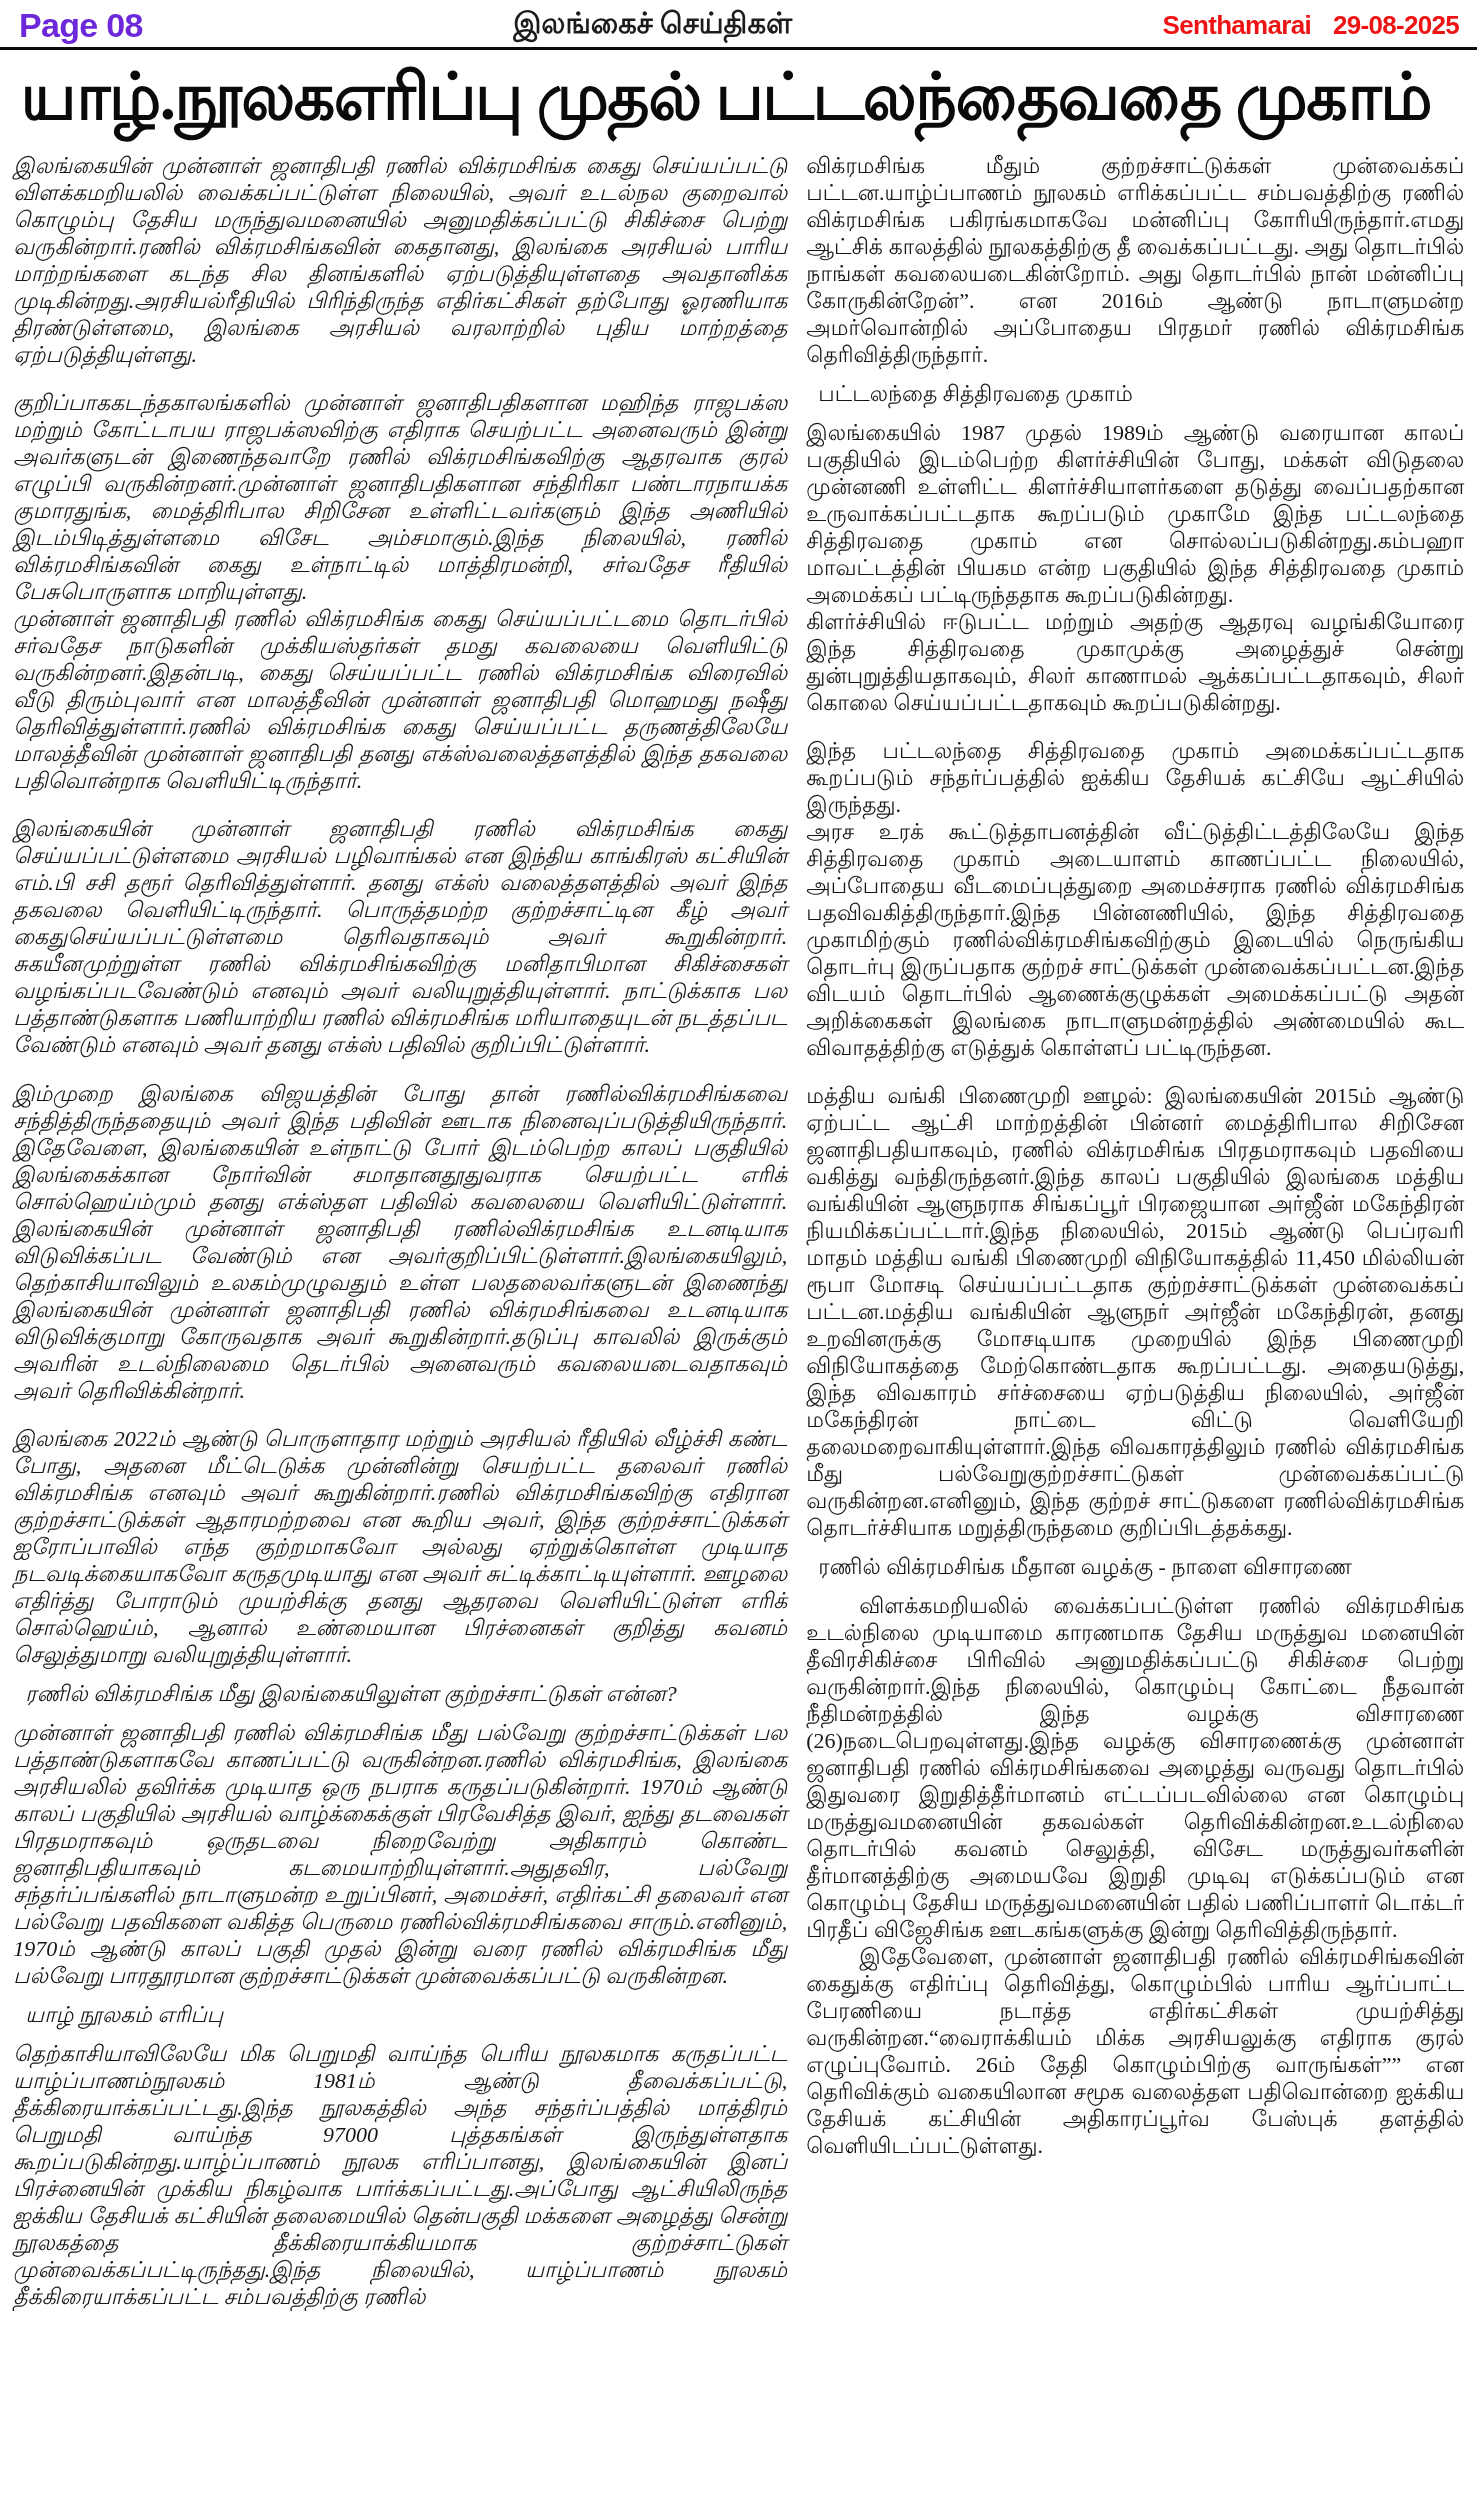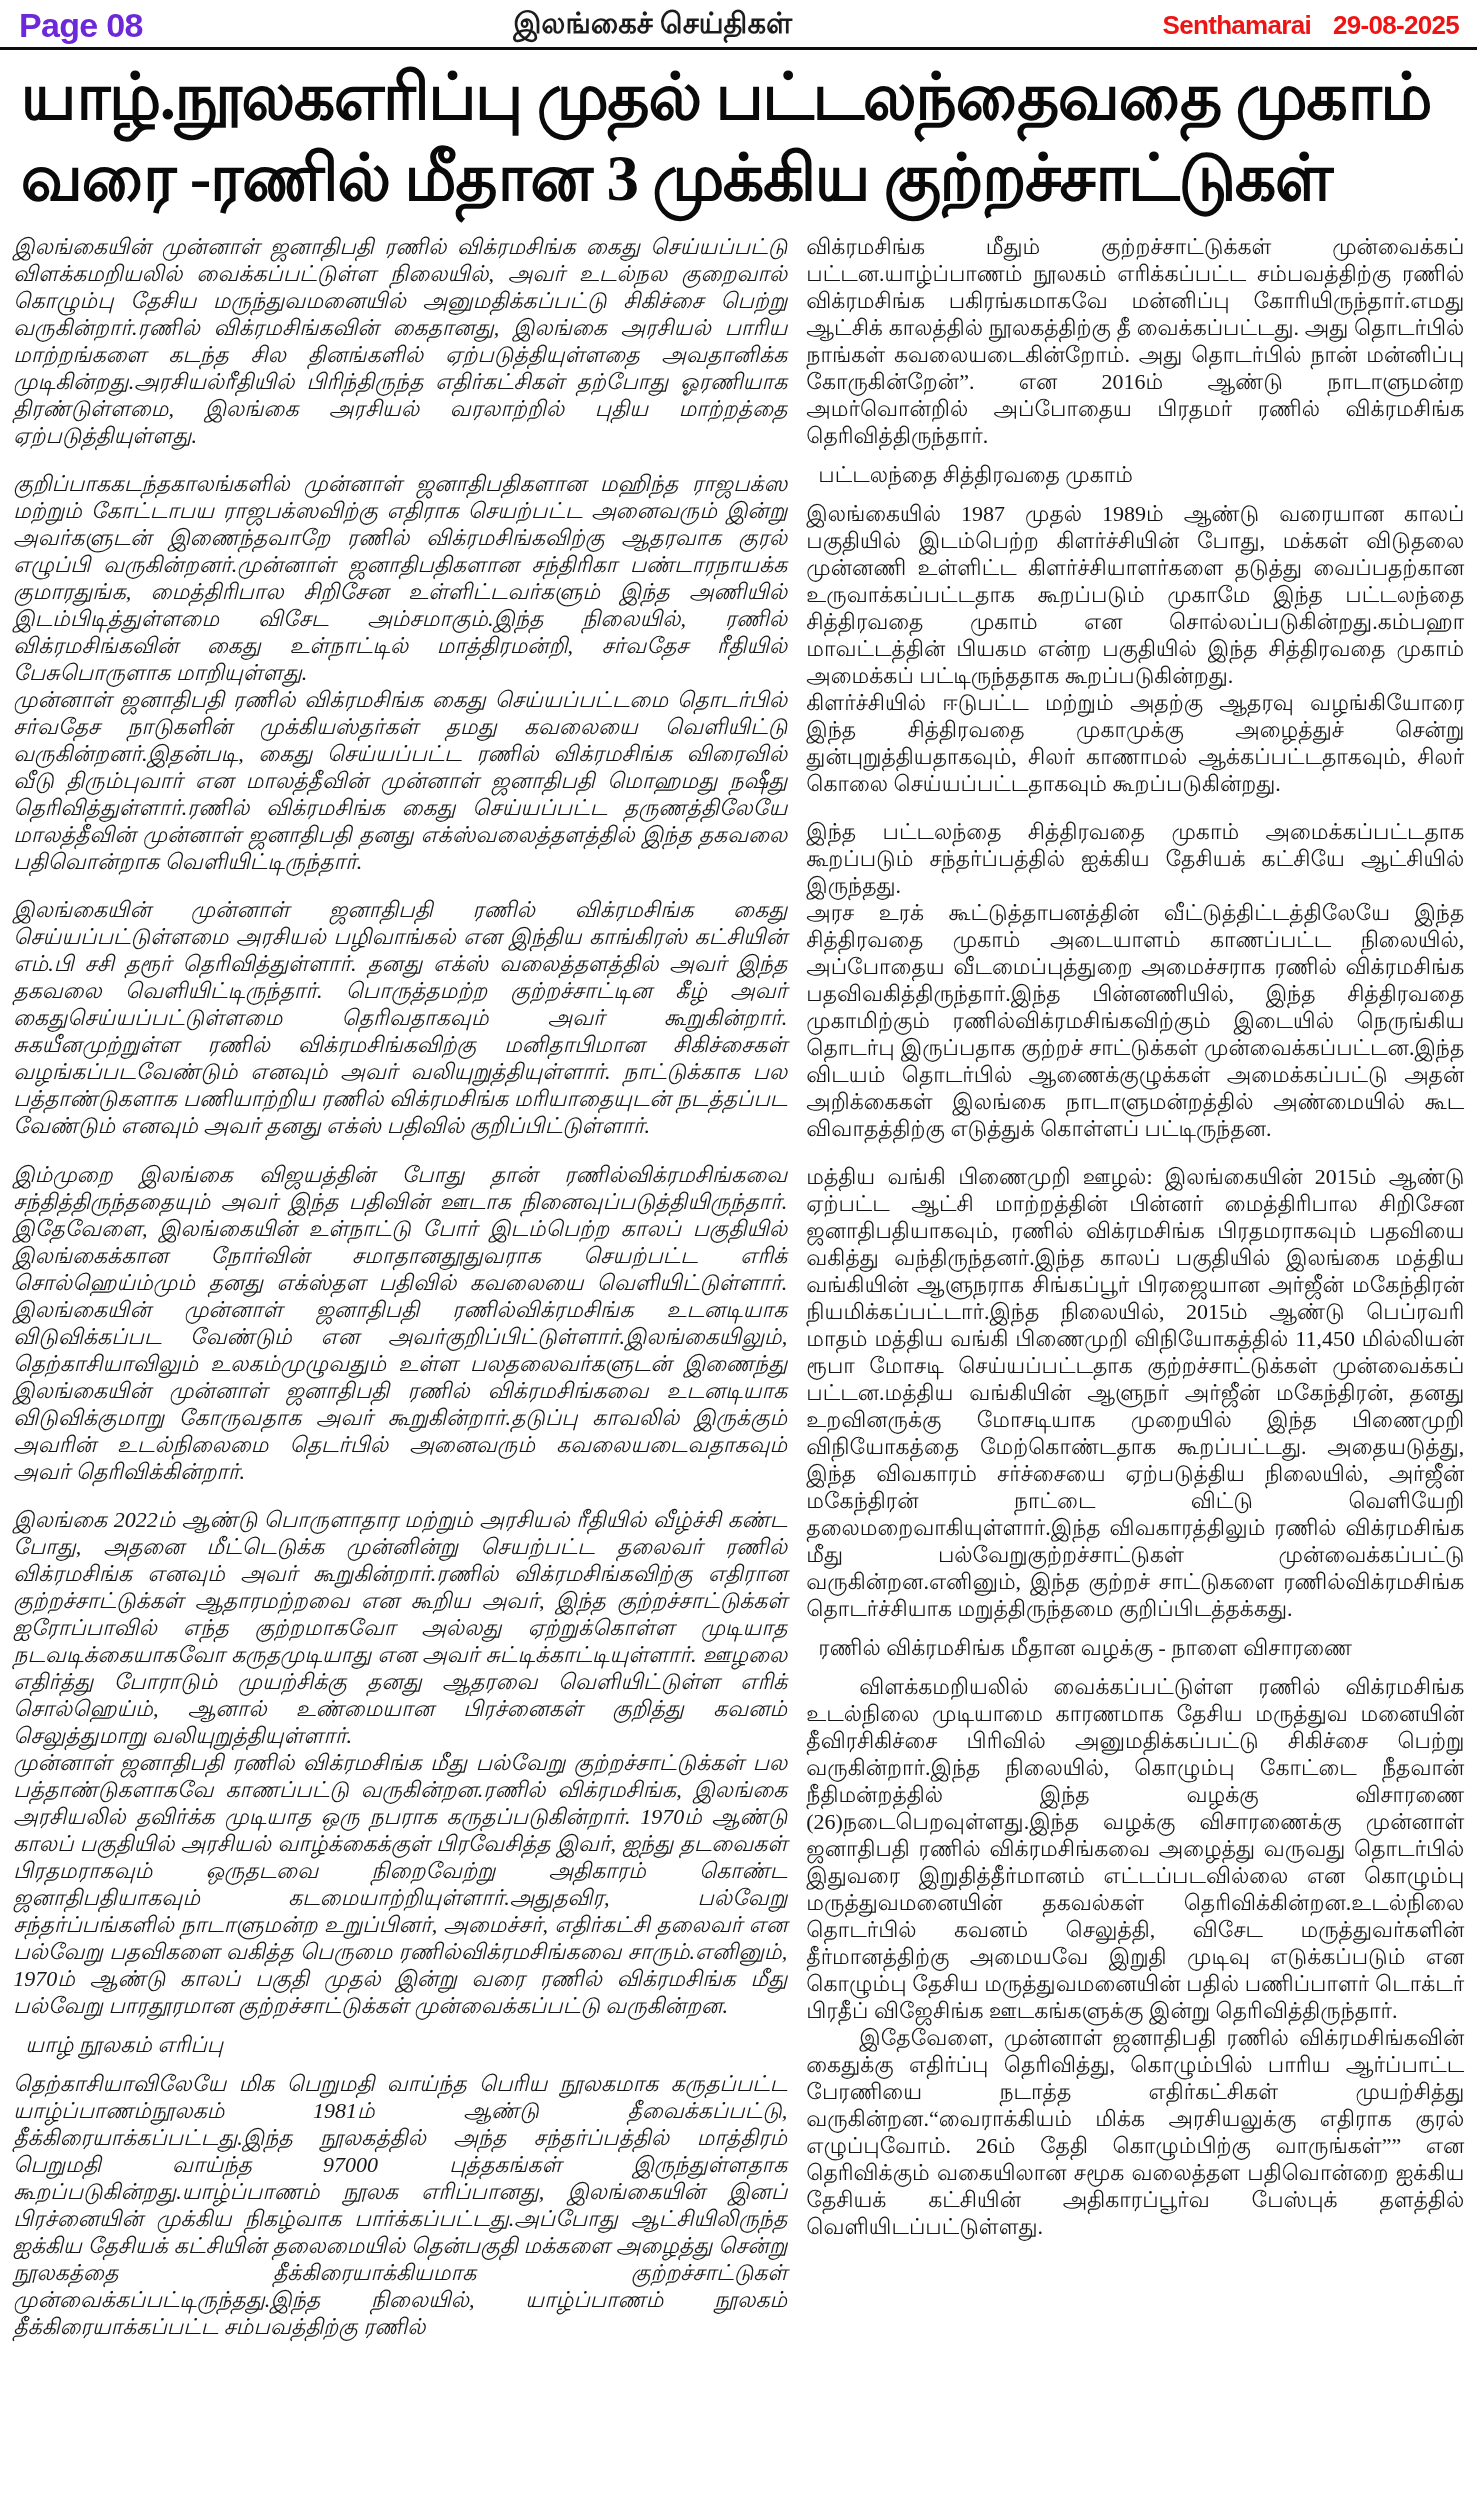--- a/index.html
+++ b/index.html
@@ -59,31 +59,31 @@
   <span class="page-label">Page 08</span>
   <span class="masthead">இலங்கைச் செய்திகள்</span>
   <span class="issue">
     <span>Senthamarai</span>
     <span>29-08-2025</span>
   </span>
 </div>
 
 <div class="headline">
   <div>யாழ்.நூலகஎரிப்பு முதல் பட்டலந்தைவதை முகாம்</div>
-  <div>வரை -ரணில் மீதான 3 முக்கிய குற்றச்சாட்டுகள்</div>
 </div>
 
 <div class="columns">
   <div class="col col-left">
       <p class="para">இலங்கையின் முன்னாள் ஜனாதிபதி ரணில் விக்ரமசிங்க கைது செய்யப்பட்டு விளக்கமறியலில் வைக்கப்பட்டுள்ள நிலையில், அவர் உடல்நல குறைவால் கொழும்பு தேசிய மருந்துவமனையில் அனுமதிக்கப்பட்டு சிகிச்சை பெற்று வருகின்றார்.ரணில் விக்ரமசிங்கவின் கைதானது, இலங்கை அரசியல் பாரிய மாற்றங்களை கடந்த சில தினங்களில் ஏற்படுத்தியுள்ளதை அவதானிக்க முடிகின்றது.அரசியல்ரீதியில் பிரிந்திருந்த எதிர்கட்சிகள் தற்போது ஓரணியாக திரண்டுள்ளமை, இலங்கை அரசியல் வரலாற்றில் புதிய மாற்றத்தை ஏற்படுத்தியுள்ளது.</p>
       <p class="para gap">குறிப்பாககடந்தகாலங்களில் முன்னாள் ஜனாதிபதிகளான மஹிந்த ராஜபக்ஸ மற்றும் கோட்டாபய ராஜபக்ஸவிற்கு எதிராக செயற்பட்ட அனைவரும் இன்று அவர்களுடன் இணைந்தவாறே ரணில் விக்ரமசிங்கவிற்கு ஆதரவாக குரல் எழுப்பி வருகின்றனர்.முன்னாள் ஜனாதிபதிகளான சந்திரிகா பண்டாரநாயக்க குமாரதுங்க, மைத்திரிபால சிறிசேன உள்ளிட்டவர்களும் இந்த அணியில் இடம்பிடித்துள்ளமை விசேட அம்சமாகும்.இந்த நிலையில், ரணில் விக்ரமசிங்கவின் கைது உள்நாட்டில் மாத்திரமன்றி, சர்வதேச ரீதியில் பேசுபொருளாக மாறியுள்ளது.</p>
       <p class="para">முன்னாள் ஜனாதிபதி ரணில் விக்ரமசிங்க கைது செய்யப்பட்டமை தொடர்பில் சர்வதேச நாடுகளின் முக்கியஸ்தர்கள் தமது கவலையை வெளியிட்டு வருகின்றனர்.இதன்படி, கைது செய்யப்பட்ட ரணில் விக்ரமசிங்க விரைவில் வீடு திரும்புவார் என மாலத்தீவின் முன்னாள் ஜனாதிபதி மொஹமது நஷீது தெரிவித்துள்ளார்.ரணில் விக்ரமசிங்க கைது செய்யப்பட்ட தருணத்திலேயே மாலத்தீவின் முன்னாள் ஜனாதிபதி தனது எக்ஸ்வலைத்தளத்தில் இந்த தகவலை பதிவொன்றாக வெளியிட்டிருந்தார்.</p>
       <p class="para gap">இலங்கையின் முன்னாள் ஜனாதிபதி ரணில் விக்ரமசிங்க கைது செய்யப்பட்டுள்ளமை அரசியல் பழிவாங்கல் என இந்திய காங்கிரஸ் கட்சியின் எம்.பி சசி தரூர் தெரிவித்துள்ளார். தனது எக்ஸ் வலைத்தளத்தில் அவர் இந்த தகவலை வெளியிட்டிருந்தார். பொருத்தமற்ற குற்றச்சாட்டின கீழ் அவர் கைதுசெய்யப்பட்டுள்ளமை தெரிவதாகவும் அவர் கூறுகின்றார். சுகயீனமுற்றுள்ள ரணில் விக்ரமசிங்கவிற்கு மனிதாபிமான சிகிச்சைகள் வழங்கப்படவேண்டும் எனவும் அவர் வலியுறுத்தியுள்ளார். நாட்டுக்காக பல பத்தாண்டுகளாக பணியாற்றிய ரணில் விக்ரமசிங்க மரியாதையுடன் நடத்தப்பட வேண்டும் எனவும் அவர் தனது எக்ஸ் பதிவில் குறிப்பிட்டுள்ளார்.</p>
       <p class="para gap">இம்முறை இலங்கை விஜயத்தின் போது தான் ரணில்விக்ரமசிங்கவை சந்தித்திருந்ததையும் அவர் இந்த பதிவின் ஊடாக நினைவுப்படுத்தியிருந்தார். இதேவேளை, இலங்கையின் உள்நாட்டு போர் இடம்பெற்ற காலப் பகுதியில் இலங்கைக்கான நோர்வின் சமாதானதூதுவராக செயற்பட்ட எரிக் சொல்ஹெய்ம்மும் தனது எக்ஸ்தள பதிவில் கவலையை வெளியிட்டுள்ளார். இலங்கையின் முன்னாள் ஜனாதிபதி ரணில்விக்ரமசிங்க உடனடியாக விடுவிக்கப்பட வேண்டும் என அவர்குறிப்பிட்டுள்ளார்.இலங்கையிலும், தெற்காசியாவிலும் உலகம்முழுவதும் உள்ள பலதலைவர்களுடன் இணைந்து இலங்கையின் முன்னாள் ஜனாதிபதி ரணில் விக்ரமசிங்கவை உடனடியாக விடுவிக்குமாறு கோருவதாக அவர் கூறுகின்றார்.தடுப்பு காவலில் இருக்கும் அவரின் உடல்நிலைமை தெடர்பில் அனைவரும் கவலையடைவதாகவும் அவர் தெரிவிக்கின்றார்.</p>
       <p class="para gap">இலங்கை 2022ம் ஆண்டு பொருளாதார மற்றும் அரசியல் ரீதியில் வீழ்ச்சி கண்ட போது, அதனை மீட்டெடுக்க முன்னின்று செயற்பட்ட தலைவர் ரணில் விக்ரமசிங்க எனவும் அவர் கூறுகின்றார்.ரணில் விக்ரமசிங்கவிற்கு எதிரான குற்றச்சாட்டுக்கள் ஆதாரமற்றவை என கூறிய அவர், இந்த குற்றச்சாட்டுக்கள் ஐரோப்பாவில் எந்த குற்றமாகவோ அல்லது ஏற்றுக்கொள்ள முடியாத நடவடிக்கையாகவோ கருதமுடியாது என அவர் சுட்டிக்காட்டியுள்ளார். ஊழலை எதிர்த்து போராடும் முயற்சிக்கு தனது ஆதரவை வெளியிட்டுள்ள எரிக் சொல்ஹெய்ம், ஆனால் உண்மையான பிரச்னைகள் குறித்து கவனம் செலுத்துமாறு வலியுறுத்தியுள்ளார்.</p>
+      <p class="sec-heading gap">ரணில் விக்ரமசிங்க மீது இலங்கையிலுள்ள குற்றச்சாட்டுகள் என்ன?</p>
       <p class="para">முன்னாள் ஜனாதிபதி ரணில் விக்ரமசிங்க மீது பல்வேறு குற்றச்சாட்டுக்கள் பல பத்தாண்டுகளாகவே காணப்பட்டு வருகின்றன.ரணில் விக்ரமசிங்க, இலங்கை அரசியலில் தவிர்க்க முடியாத ஒரு நபராக கருதப்படுகின்றார். 1970ம் ஆண்டு காலப் பகுதியில் அரசியல் வாழ்க்கைக்குள் பிரவேசித்த இவர், ஐந்து தடவைகள் பிரதமராகவும் ஒருதடவை நிறைவேற்று அதிகாரம் கொண்ட ஜனாதிபதியாகவும் கடமையாற்றியுள்ளார்.அதுதவிர, பல்வேறு சந்தர்ப்பங்களில் நாடாளுமன்ற உறுப்பினர், அமைச்சர், எதிர்கட்சி தலைவர் என பல்வேறு பதவிகளை வகித்த பெருமை ரணில்விக்ரமசிங்கவை சாரும்.எனினும், 1970ம் ஆண்டு காலப் பகுதி முதல் இன்று வரை ரணில் விக்ரமசிங்க மீது பல்வேறு பாரதூரமான குற்றச்சாட்டுக்கள் முன்வைக்கப்பட்டு வருகின்றன.</p>
       <p class="sec-heading gap">யாழ் நூலகம் எரிப்பு</p>
       <p class="para">தெற்காசியாவிலேயே மிக பெறுமதி வாய்ந்த பெரிய நூலகமாக கருதப்பட்ட யாழ்ப்பாணம்நூலகம் 1981ம் ஆண்டு தீவைக்கப்பட்டு, தீக்கிரையாக்கப்பட்டது.இந்த நூலகத்தில் அந்த சந்தர்ப்பத்தில் மாத்திரம் பெறுமதி வாய்ந்த 97000 புத்தகங்கள் இருந்துள்ளதாக கூறப்படுகின்றது.யாழ்ப்பாணம் நூலக எரிப்பானது, இலங்கையின் இனப் பிரச்னையின் முக்கிய நிகழ்வாக பார்க்கப்பட்டது.அப்போது ஆட்சியிலிருந்த ஐக்கிய தேசியக் கட்சியின் தலைமையில் தென்பகுதி மக்களை அழைத்து சென்று நூலகத்தை தீக்கிரையாக்கியமாக குற்றச்சாட்டுகள் முன்வைக்கப்பட்டிருந்தது.இந்த நிலையில், யாழ்ப்பாணம் நூலகம் தீக்கிரையாக்கப்பட்ட சம்பவத்திற்கு ரணில்</p>
     </div>
   <div class="col col-right">
       <p class="para">விக்ரமசிங்க மீதும் குற்றச்சாட்டுக்கள் முன்வைக்கப் பட்டன.யாழ்ப்பாணம் நூலகம் எரிக்கப்பட்ட சம்பவத்திற்கு ரணில் விக்ரமசிங்க பகிரங்கமாகவே மன்னிப்பு கோரியிருந்தார்.எமது ஆட்சிக் காலத்தில் நூலகத்திற்கு தீ வைக்கப்பட்டது. அது தொடர்பில் நாங்கள் கவலையடைகின்றோம். அது தொடர்பில் நான் மன்னிப்பு கோருகின்றேன்”. என 2016ம் ஆண்டு நாடாளுமன்ற அமர்வொன்றில் அப்போதைய பிரதமர் ரணில் விக்ரமசிங்க தெரிவித்திருந்தார்.</p>
       <p class="sec-heading gap">பட்டலந்தை சித்திரவதை முகாம்</p>
       <p class="para">இலங்கையில் 1987 முதல் 1989ம் ஆண்டு வரையான காலப் பகுதியில் இடம்பெற்ற கிளர்ச்சியின் போது, மக்கள் விடுதலை முன்னணி உள்ளிட்ட கிளர்ச்சியாளர்களை தடுத்து வைப்பதற்கான உருவாக்கப்பட்டதாக கூறப்படும் முகாமே இந்த பட்டலந்தை சித்திரவதை முகாம் என சொல்லப்படுகின்றது.கம்பஹா மாவட்டத்தின் பியகம என்ற பகுதியில் இந்த சித்திரவதை முகாம் அமைக்கப் பட்டிருந்ததாக கூறப்படுகின்றது.</p>
       <p class="para">கிளர்ச்சியில் ஈடுபட்ட மற்றும் அதற்கு ஆதரவு வழங்கியோரை இந்த சித்திரவதை முகாமுக்கு அழைத்துச் சென்று துன்புறுத்தியதாகவும், சிலர் காணாமல் ஆக்கப்பட்டதாகவும், சிலர் கொலை செய்யப்பட்டதாகவும் கூறப்படுகின்றது.</p>
       <p class="para gap">இந்த பட்டலந்தை சித்திரவதை முகாம் அமைக்கப்பட்டதாக கூறப்படும் சந்தர்ப்பத்தில் ஐக்கிய தேசியக் கட்சியே ஆட்சியில் இருந்தது.</p>

